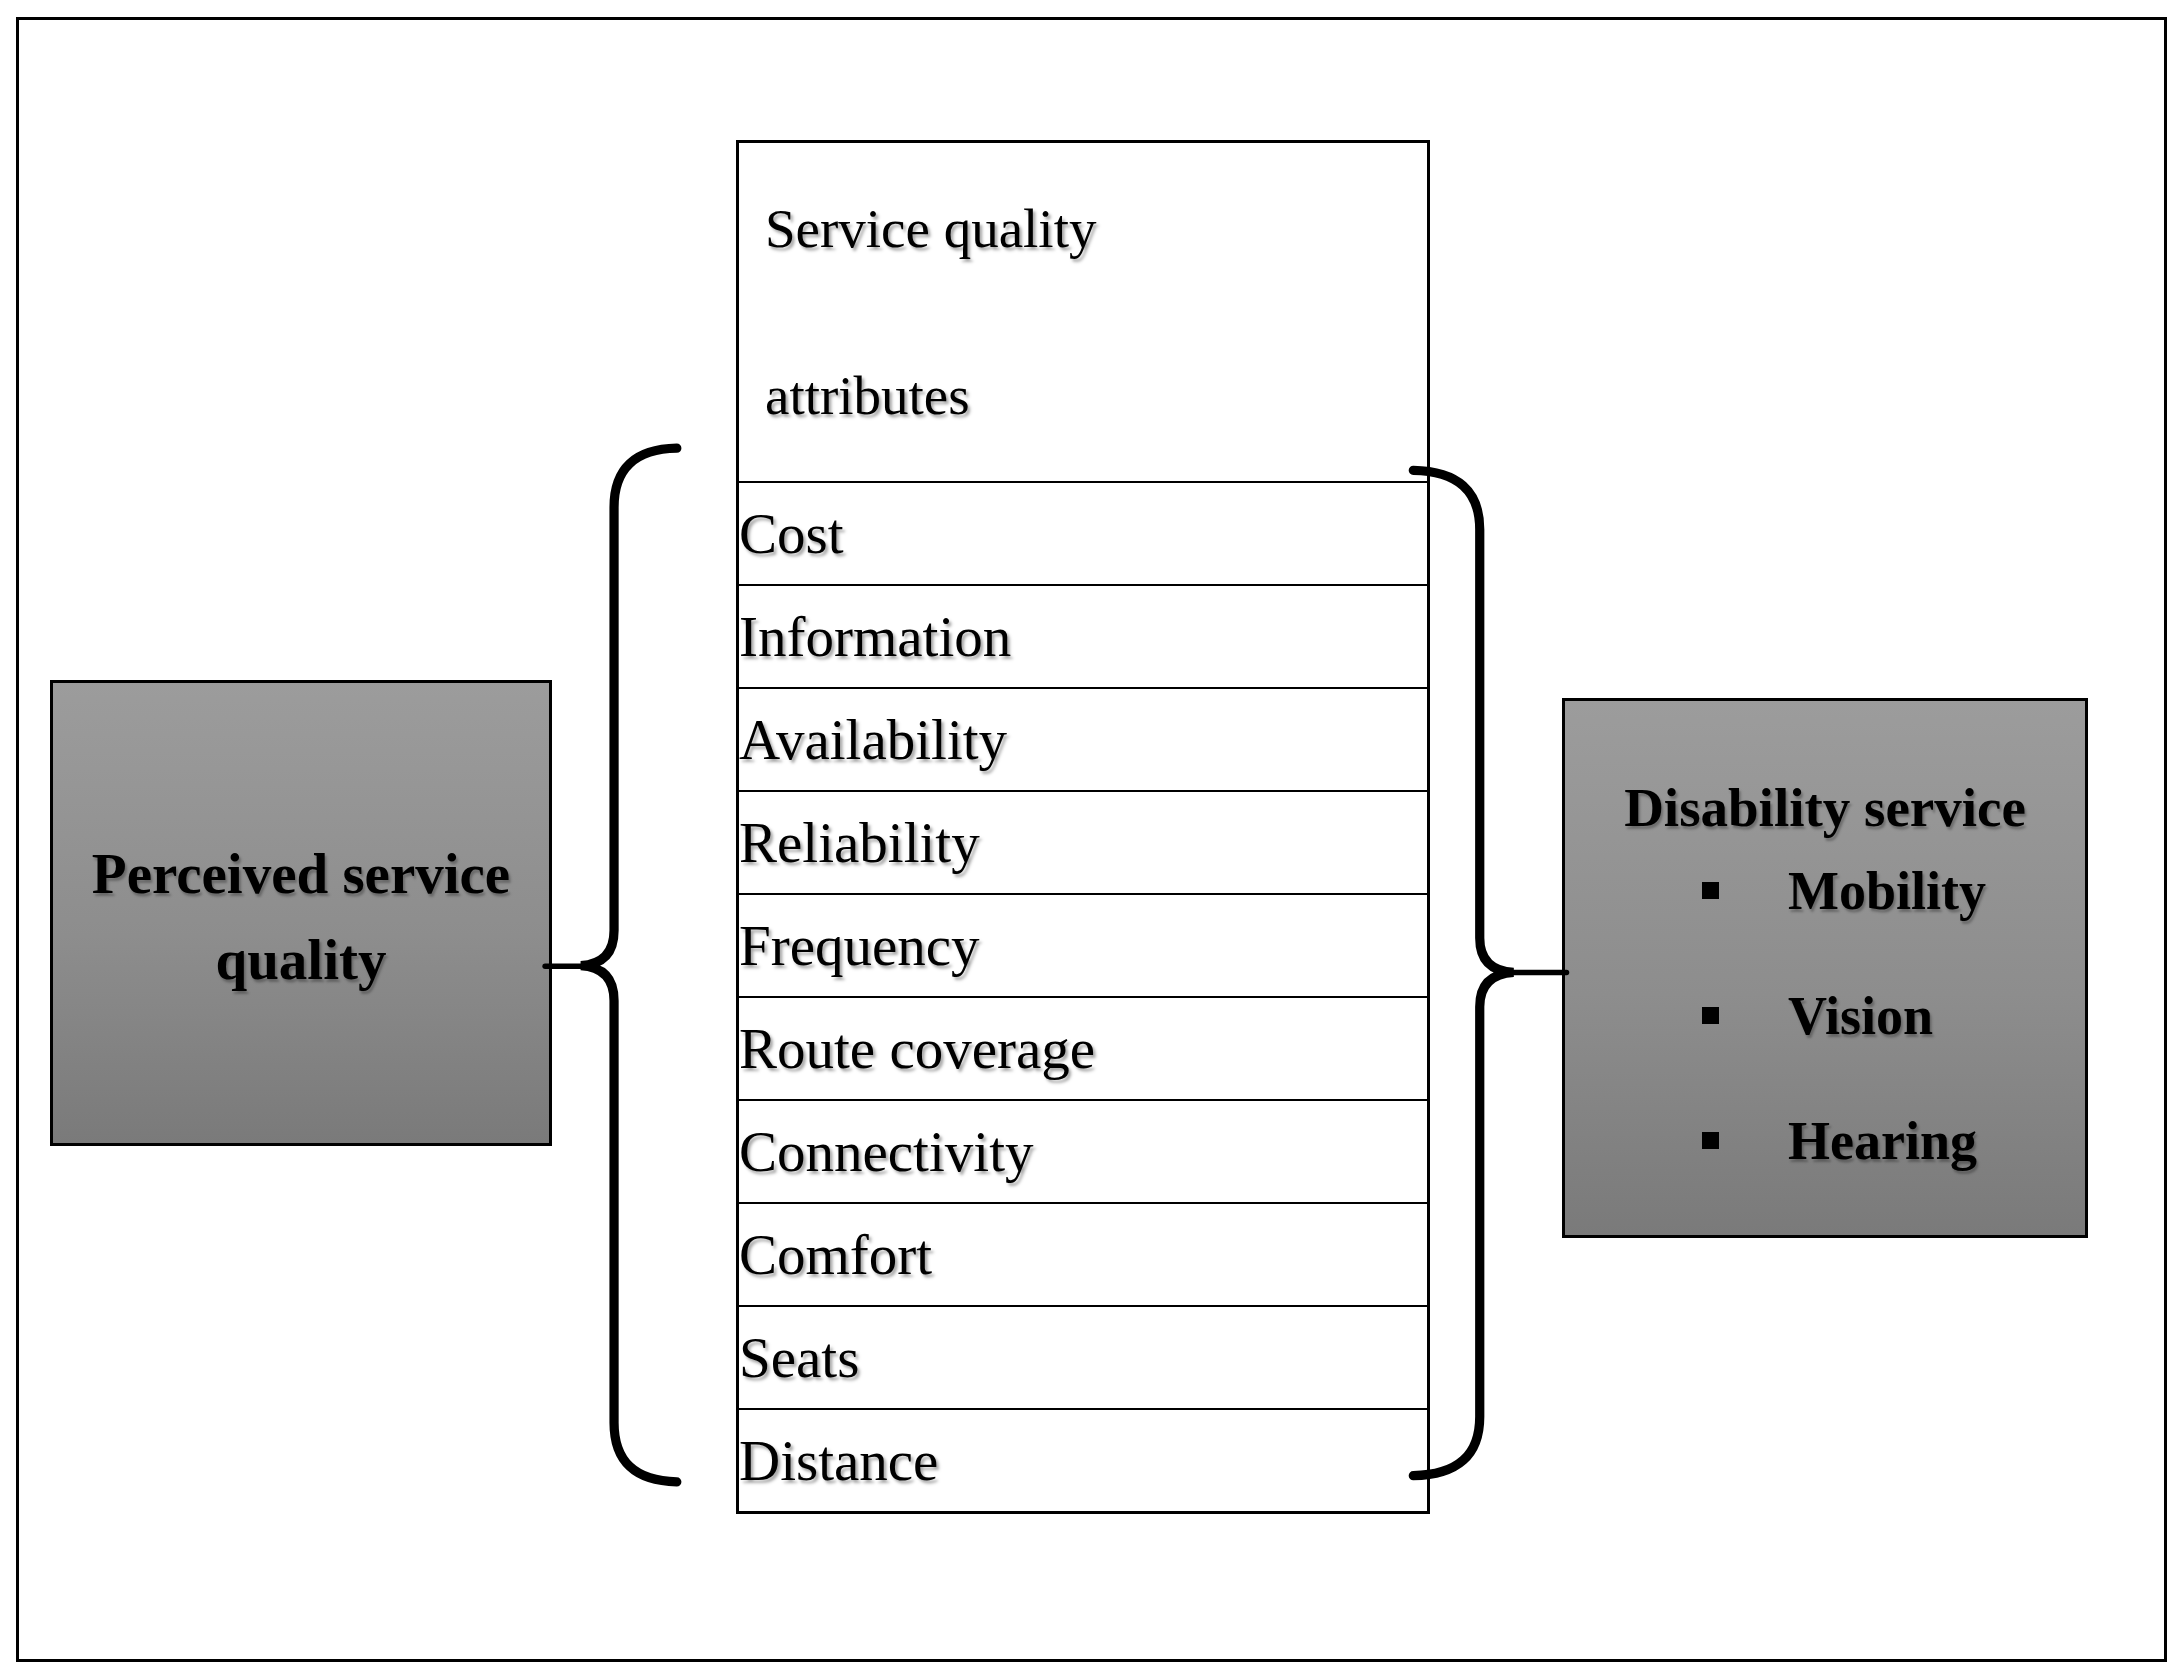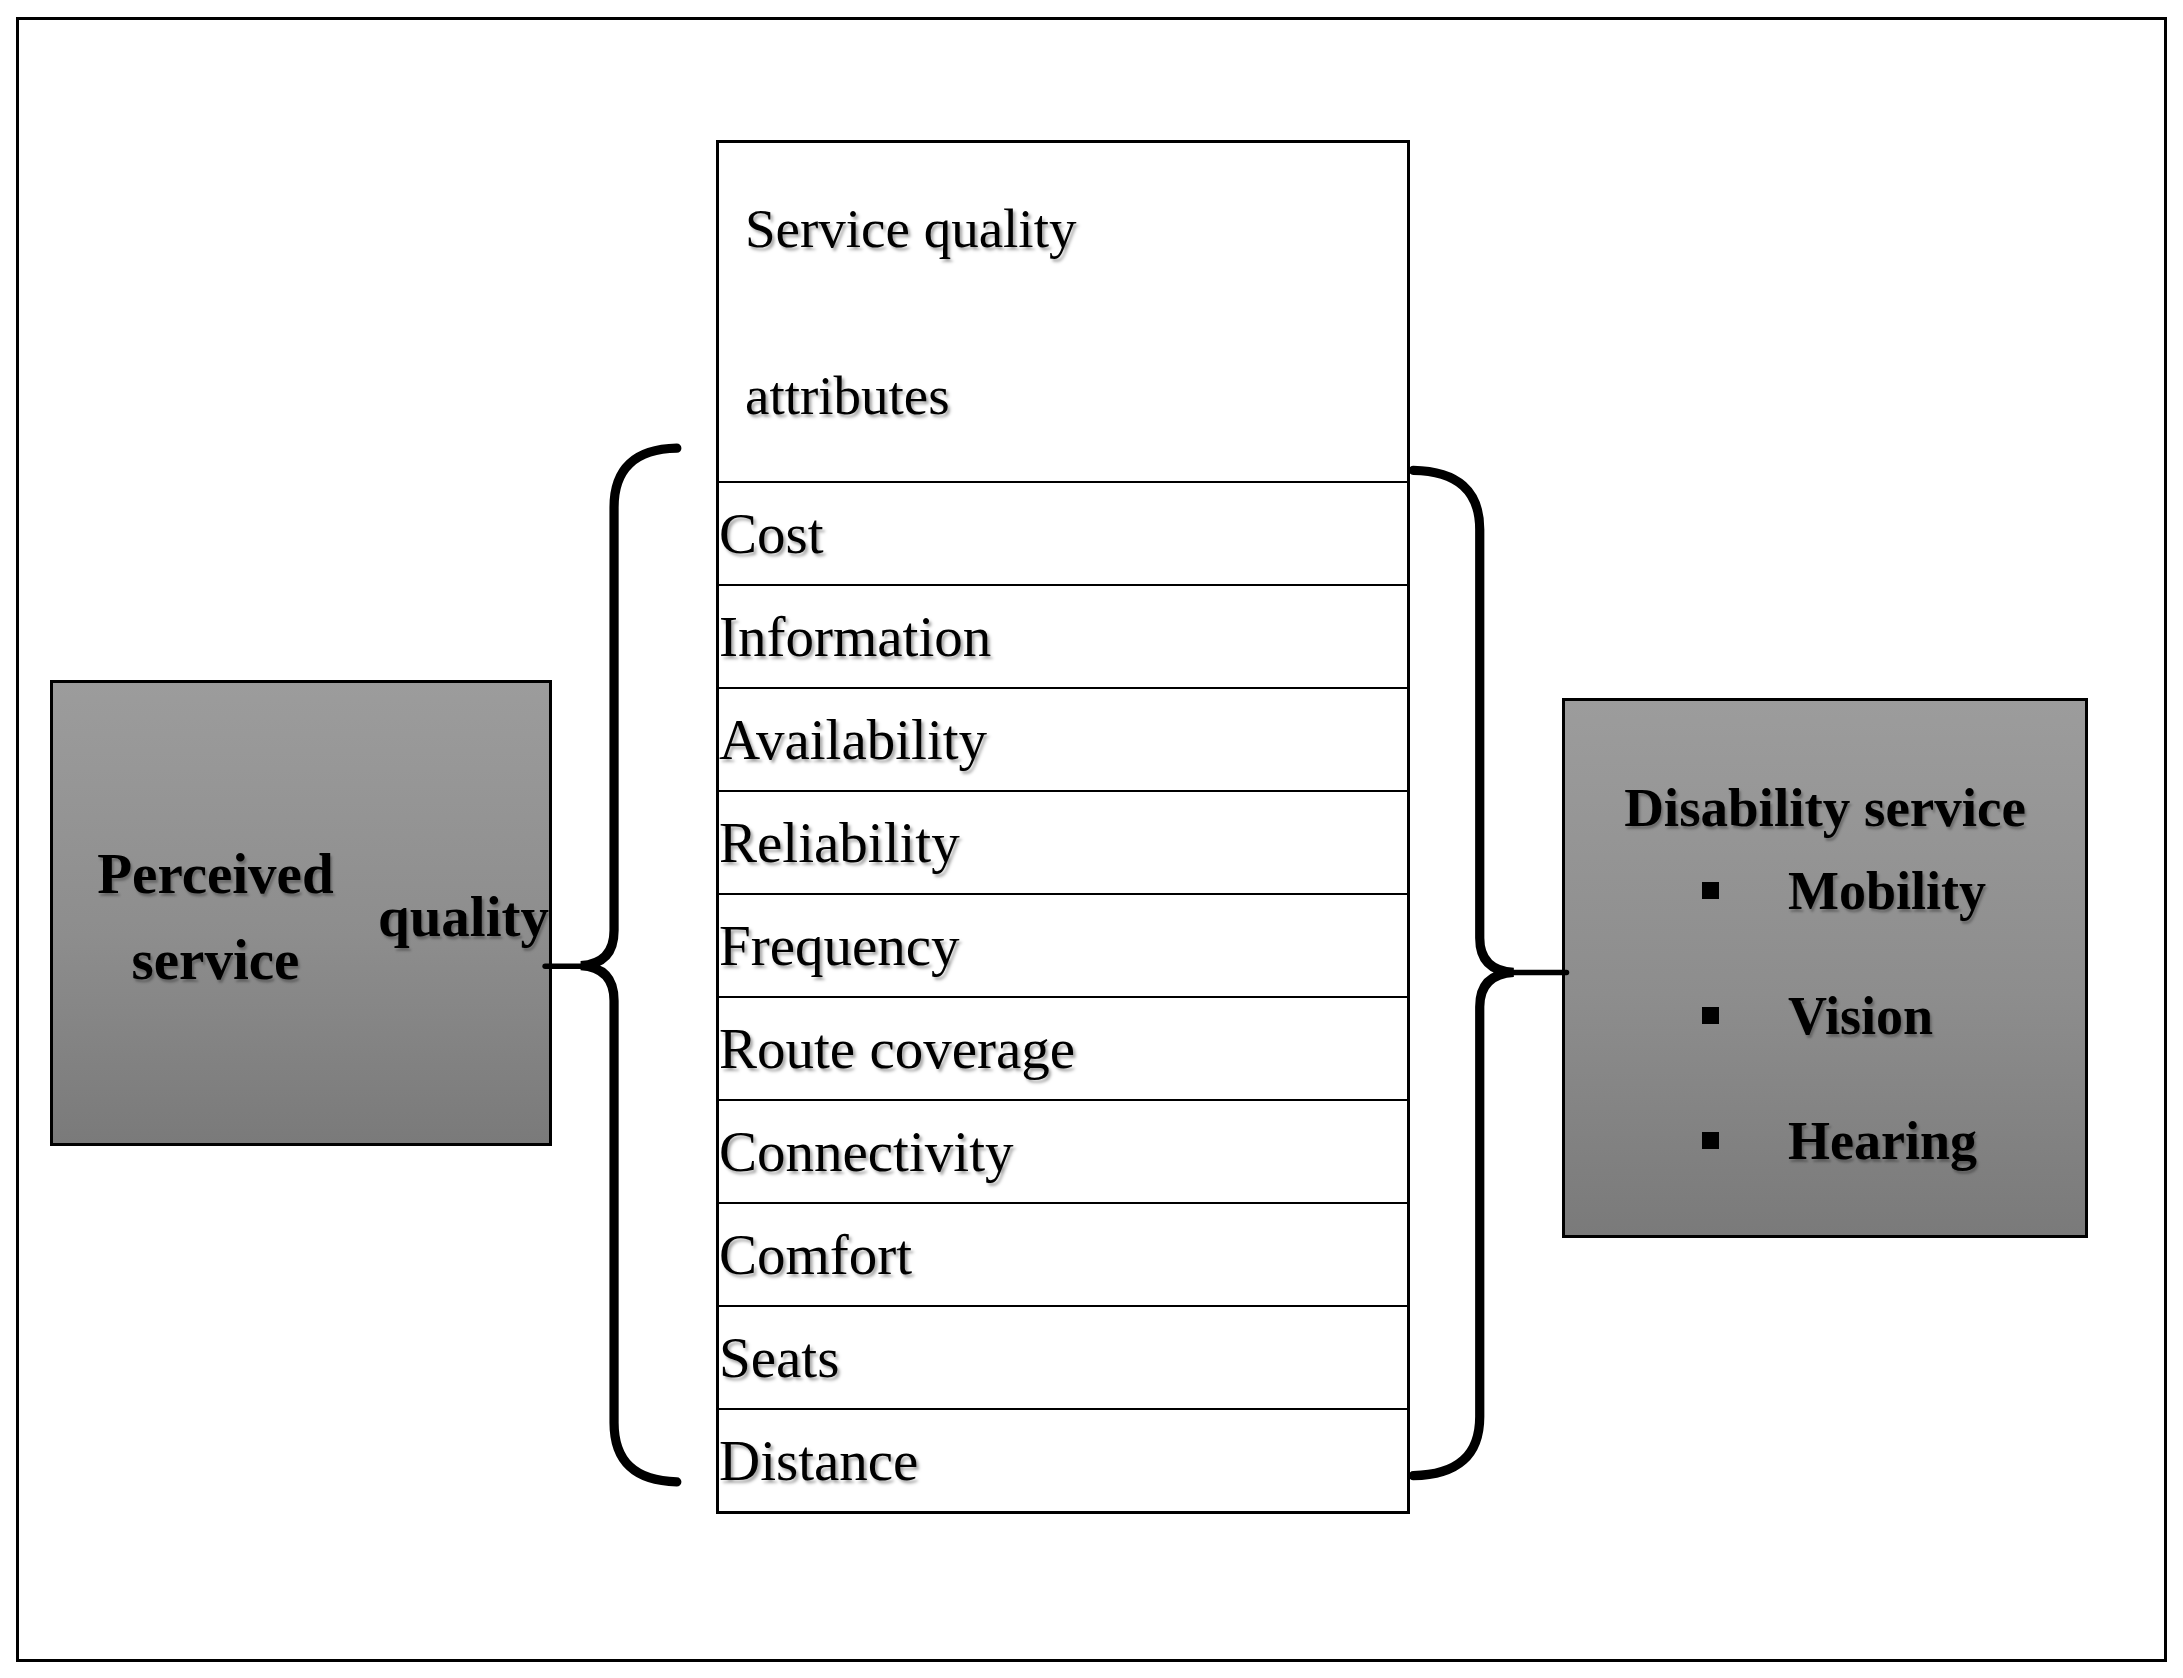--- a/index.html
+++ b/index.html
@@ -16,21 +16,21 @@
   .outer-frame {
     position: absolute;
     left: 16px; top: 16.6px;
     width: 2151px; height: 1645px;
     border: 3.7px solid #000;
     background: transparent;
   }
   
   .attr-table {
     position: absolute;
-    left: 716px; top: 140px;
+    left: 736px; top: 140px;
     width: 694px; height: 1374px;
     border: 3.7px solid #000;
     background: #fff;
     display: flex;
     flex-direction: column;
     font-family: Liberation Serif, serif;
   }
   .attr-header {
     position: relative;
     height: 338px;
@@ -55,21 +55,21 @@
   
   .gray-box {
     position: absolute;
     border: 3.7px solid #000;
     background: linear-gradient(180deg, #9c9c9c 0%, #8d8d8d 55%, #7a7a7a 100%);
   }
   .left-box {
     left: 50px; top: 680px;
     width: 502px; height: 466px;
     display: flex;
-    flex-direction: row;
+    flex-direction: column;
     align-items: center;
     justify-content: center;
     text-align: center;
     font-weight: bold;
     font-size: 57px;
     line-height: 86px;
     padding-top: 7.4px;
   }
   .right-box {
     left: 1562px; top: 698px;

